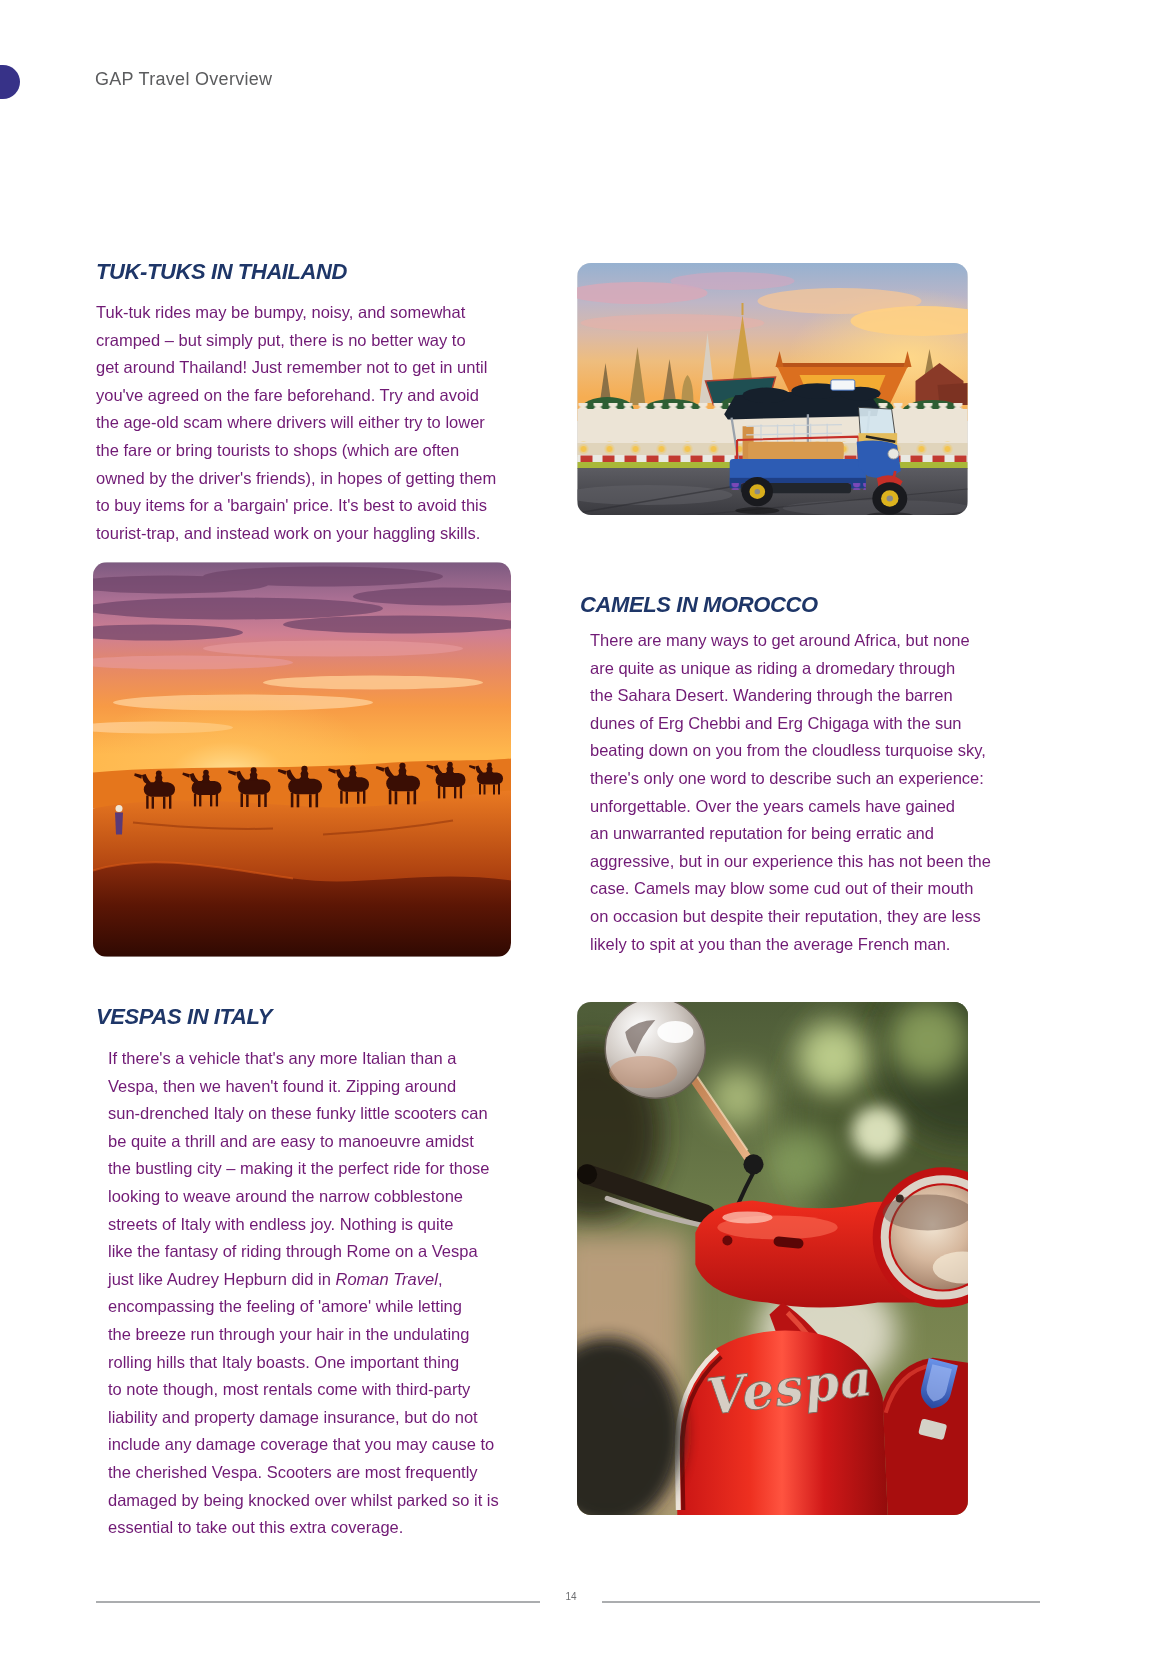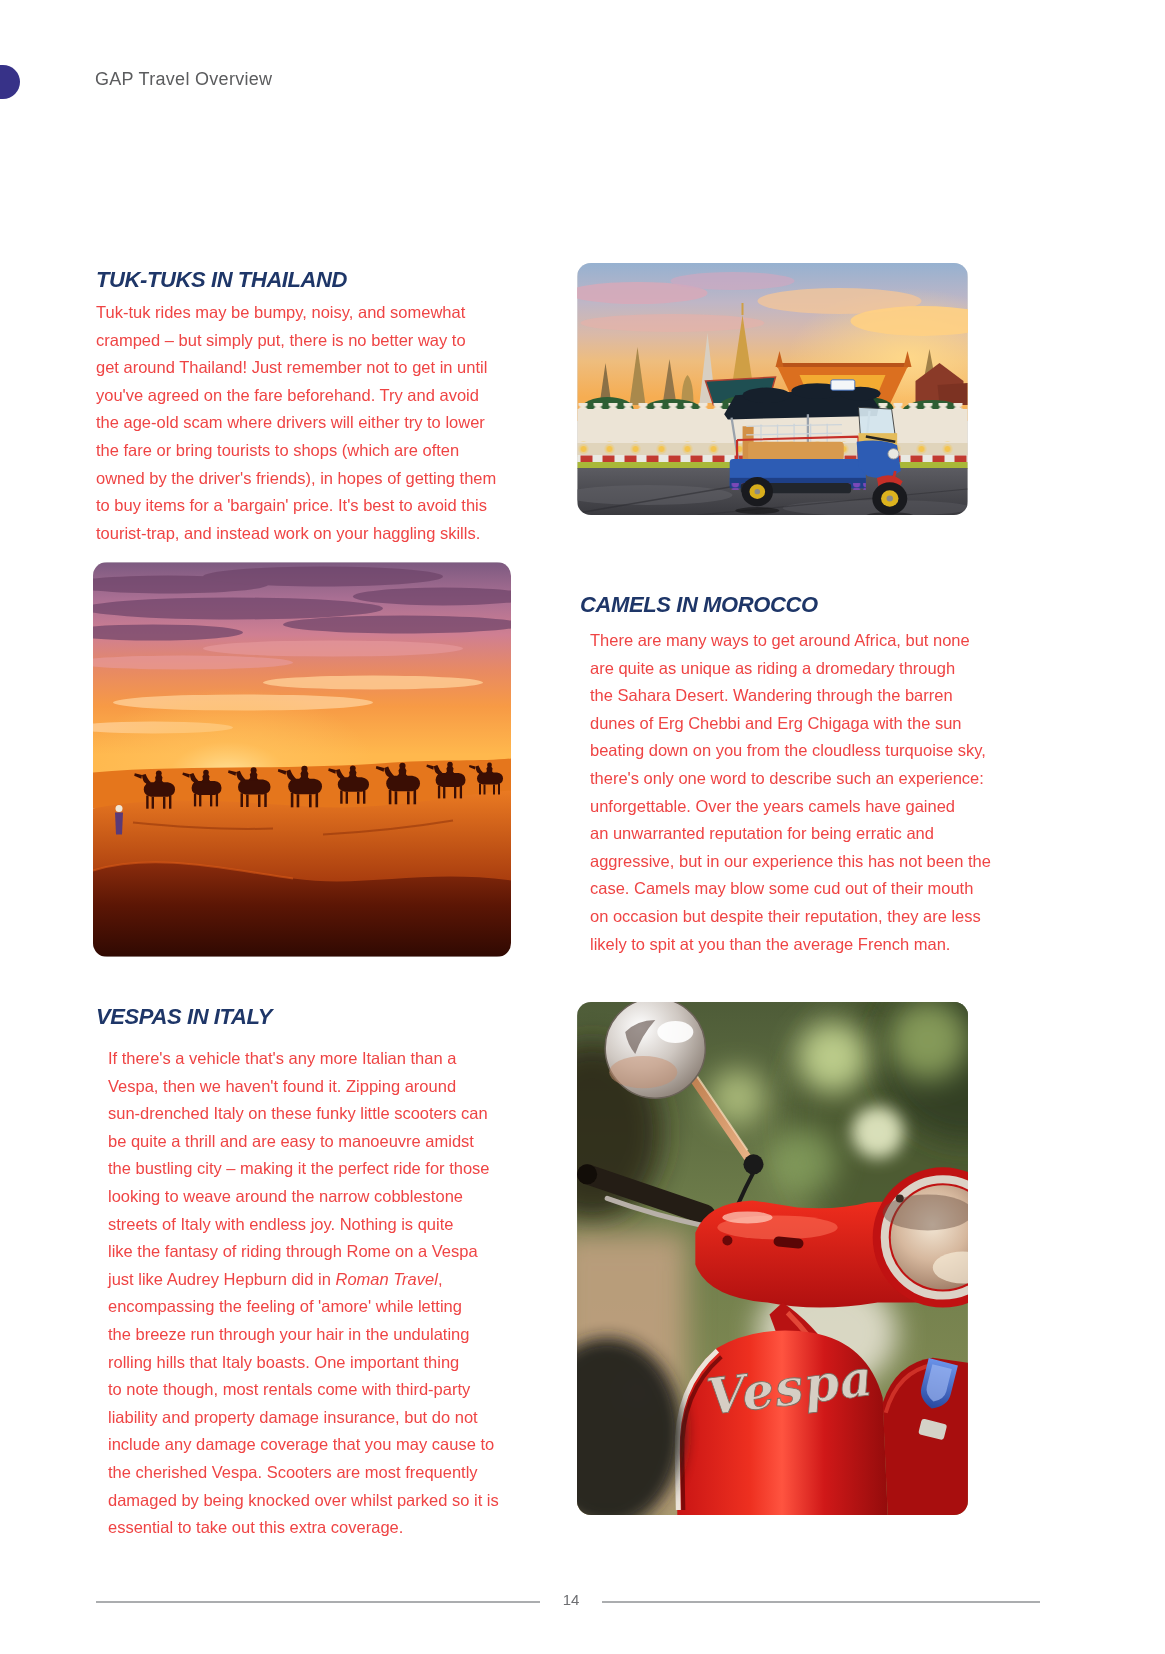--- a/index.html
+++ b/index.html
@@ -5,34 +5,34 @@
   html,body{margin:0;padding:0;}
   body{
     width:1165px;height:1654px;position:relative;background:#ffffff;
     font-family:"Liberation Sans",sans-serif;overflow:hidden;
     -webkit-font-smoothing:antialiased;
   }
   .abs{position:absolute;}
   .accent-pill{left:0;top:65px;width:20px;height:34px;background:#373288;border-radius:0 17px 17px 0;}
   .doc-header{left:95px;top:69px;font-size:18px;color:#5b5c5e;letter-spacing:.3px;text-align:center;}
   h2.sec{margin:0;font-size:22px;line-height:22px;font-weight:bold;font-style:italic;color:#1e3668;letter-spacing:-.4px;}
-  p.body{margin:0;font-size:16.5px;line-height:27.6px;color:#ef4444;white-space:pre-line;}
+  p.body{margin:0;font-size:16.5px;line-height:27.6px;color:#701a75;white-space:pre-line;}
   p.body .it{font-style:italic;}
   .photo{overflow:hidden;border-radius:14px;background:#ddd;}
   .photo svg{display:block;}
   .foot-line{height:2px;background:#abadaf;top:1601px;}
-  .page-num{top:1591px;left:540px;width:62px;text-align:center;font-size:15px;color:#6d6e71;}
+  .page-num{top:1591px;left:540px;width:62px;text-align:center;font-size:10px;color:#6d6e71;}
 </style>
 </head>
 <body>
 
 <div class="abs accent-pill"></div>
 <div class="abs doc-header">GAP Travel Overview</div>
 
-<h2 class="abs sec" style="left:96px;top:261px;margin-top:8px;">TUK-TUKS IN THAILAND</h2>
+<h2 class="abs sec" style="left:96px;top:261px;">TUK-TUKS IN THAILAND</h2>
 <p class="abs body" style="left:96px;top:299px;width:452px;">Tuk-tuk rides may be bumpy, noisy, and somewhat
 cramped – but simply put, there is no better way to
 get around Thailand! Just remember not to get in until
 you've agreed on the fare beforehand. Try and avoid
 the age-old scam where drivers will either try to lower
 the fare or bring tourists to shops (which are often
 owned by the driver's friends), in hopes of getting them
 to buy items for a 'bargain' price. It's best to avoid this
 tourist-trap, and instead work on your haggling skills.</p>
 

